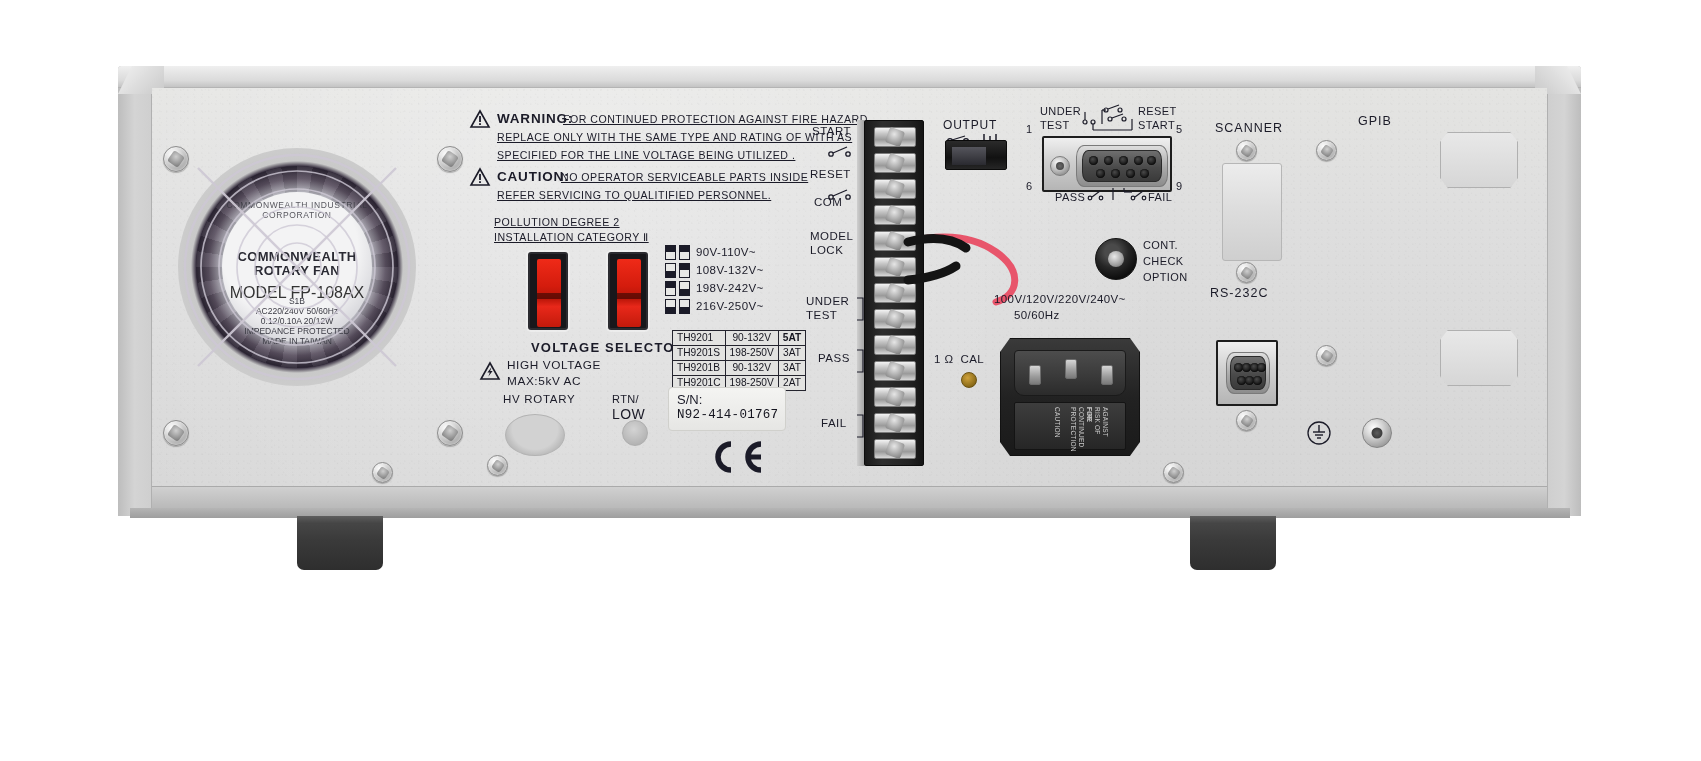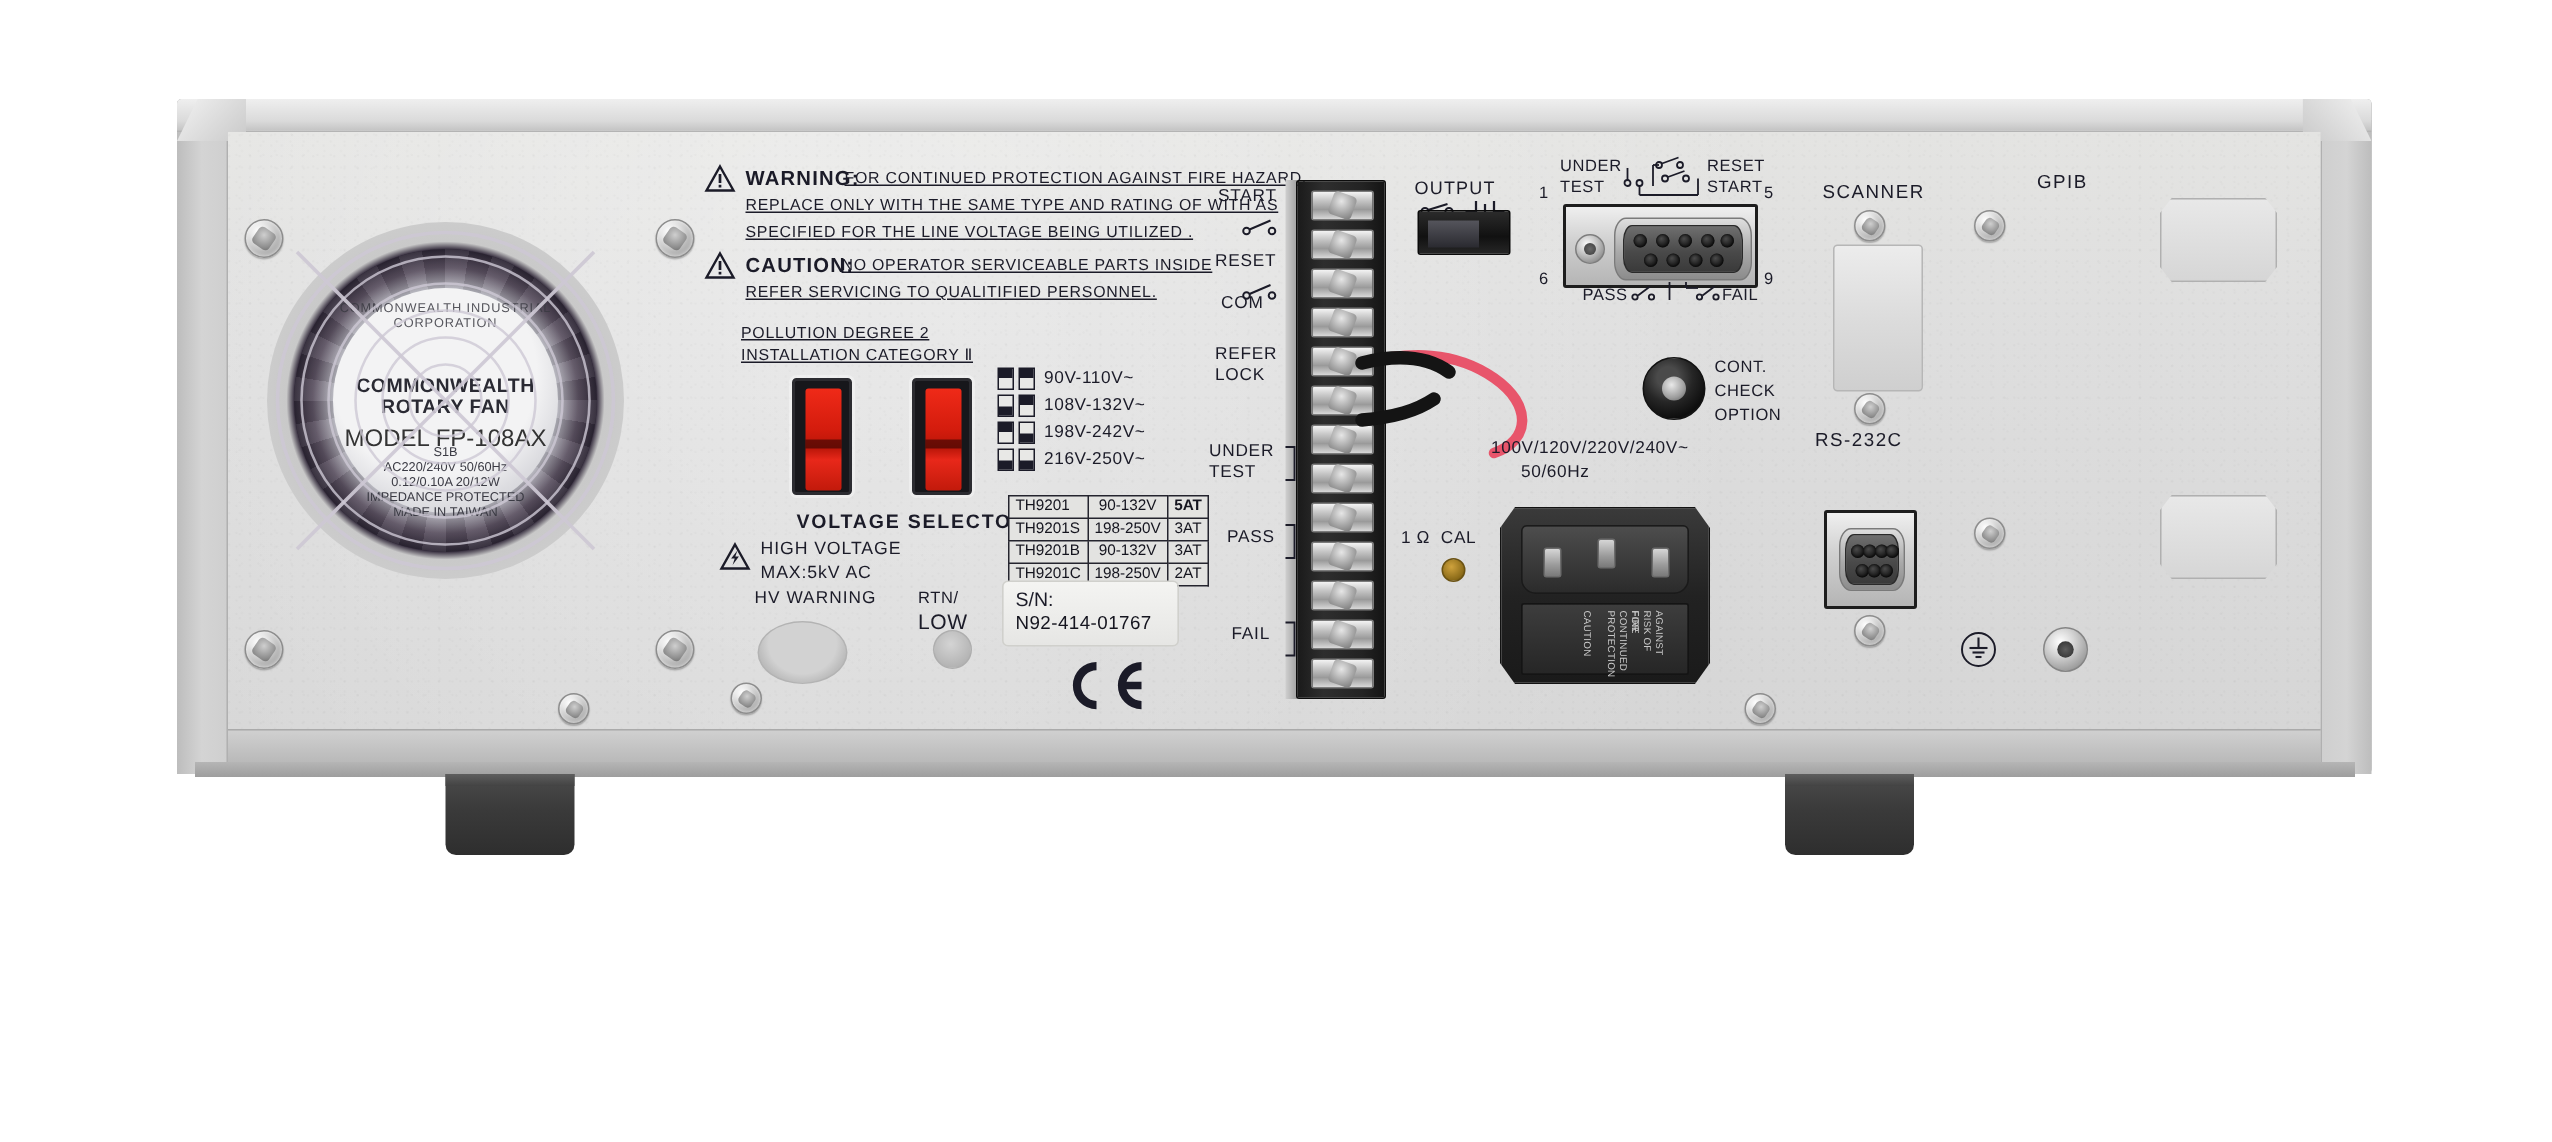--- a/index.html
+++ b/index.html
@@ -184,21 +184,21 @@
   .ftable td.c { text-align:center; }
   .ftable td.b { font-weight:bold; text-align:center; }
 
   
   .sn-label {
     position:absolute; left:668px; top:387px; width:118px; height:44px;
     background: linear-gradient(180deg,#f4f4f2,#e6e6e4);
     border-radius:4px; border:1px solid #d0d0cc;
   }
   .sn-label .k { position:absolute; left:8px; top:4px; font-size:13px; color:#1b1b28; }
-  .sn-label .v { position:absolute; left:8px; top:20px; font-size:12.5px; color:#15151f; letter-spacing:.3px; }
+  .sn-label .v { position:absolute; left:8px; top:20px; font-size:12.5px; color:#15151f; letter-spacing:.3px;font-family:Liberation Mono, monospace; }
 
   
   .hv-hole {
     position:absolute; left:505px; top:414px; width:60px; height:42px; border-radius:50%;
     background: radial-gradient(ellipse at 50% 35%, #d2d2d2 0 55%, #bdbdbd 72%, #a8a8a8 100%);
     border:1px solid #b3b3b3;
   }
   .rtn-hole {
     position:absolute; left:622px; top:420px; width:26px; height:26px; border-radius:50%;
     background: radial-gradient(circle at 45% 35%, #d4d4d4, #b3b3b3 75%, #a0a0a0);
@@ -498,21 +498,21 @@
         <td class="c">3AT</td>
       </tr>
       <tr>
         <td>TH9201C</td>
         <td class="c">198-250V</td>
         <td class="c">2AT</td>
       </tr>
     </tbody>
   </table>
 
-  <div class="t" style="left:503px; top:392px; font-size:11.5px; letter-spacing:.7px;">HV WARNING</div>
+  <div class="t" style="left:503px; top:392px; font-size:11.5px; letter-spacing:.7px;">HV ROTARY</div>
   <div class="hv-hole"></div>
   <div class="t" style="left:612px; top:392px; font-size:11px;">RTN/</div>
   <div class="t" style="left:612px; top:406px; font-size:14px;">LOW</div>
   <div class="rtn-hole"></div>
 
   <div class="sn-label">
     <div class="k">S/N:</div>
     <div class="v">N92-414-01767</div>
   </div>
 
@@ -546,21 +546,21 @@
     <line x1="7" y1="10" x2="21" y2="4" stroke="#1b1b28" stroke-width="1.3"></line>
   </svg>
   <div class="term-label" style="left:810px; top:168px;">RESET</div>
   <svg class="icon" style="left:826px; top:186px;" width="30" height="16" viewBox="0 0 30 16">
     <circle cx="5" cy="11" r="2.2" fill="none" stroke="#1b1b28" stroke-width="1.3"></circle>
     <circle cx="22" cy="11" r="2.2" fill="none" stroke="#1b1b28" stroke-width="1.3"></circle>
     <line x1="7" y1="10" x2="21" y2="4" stroke="#1b1b28" stroke-width="1.3"></line>
   </svg>
   <div class="term-label" style="left:814px; top:196px;">COM</div>
 
-  <div class="term-label" style="left:810px; top:230px;">REFER</div>
+  <div class="term-label" style="left:810px; top:230px;">MODEL</div>
   <div class="term-label" style="left:810px; top:244px;">LOCK</div>
 
   <div class="term-label" style="left:806px; top:295px;">UNDER</div>
   <div class="term-label" style="left:806px; top:309px;">TEST</div>
   <svg class="icon" style="left:855px; top:296px;" width="14" height="26" viewBox="0 0 14 26">
     <path d="M2 2 L8 2 L8 24 L2 24" fill="none" stroke="#1b1b28" stroke-width="1.2"></path>
   </svg>
 
   <div class="term-label" style="left:818px; top:352px;">PASS</div>
   <svg class="icon" style="left:855px; top:348px;" width="14" height="26" viewBox="0 0 14 26">

